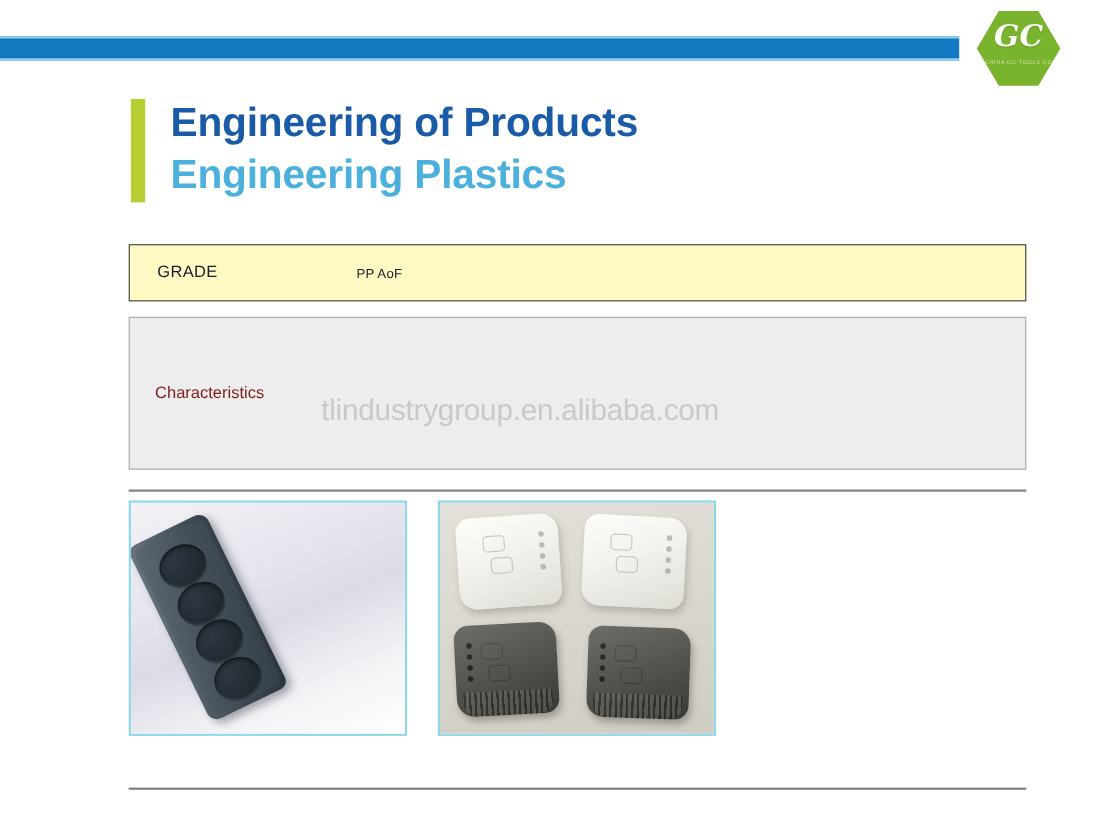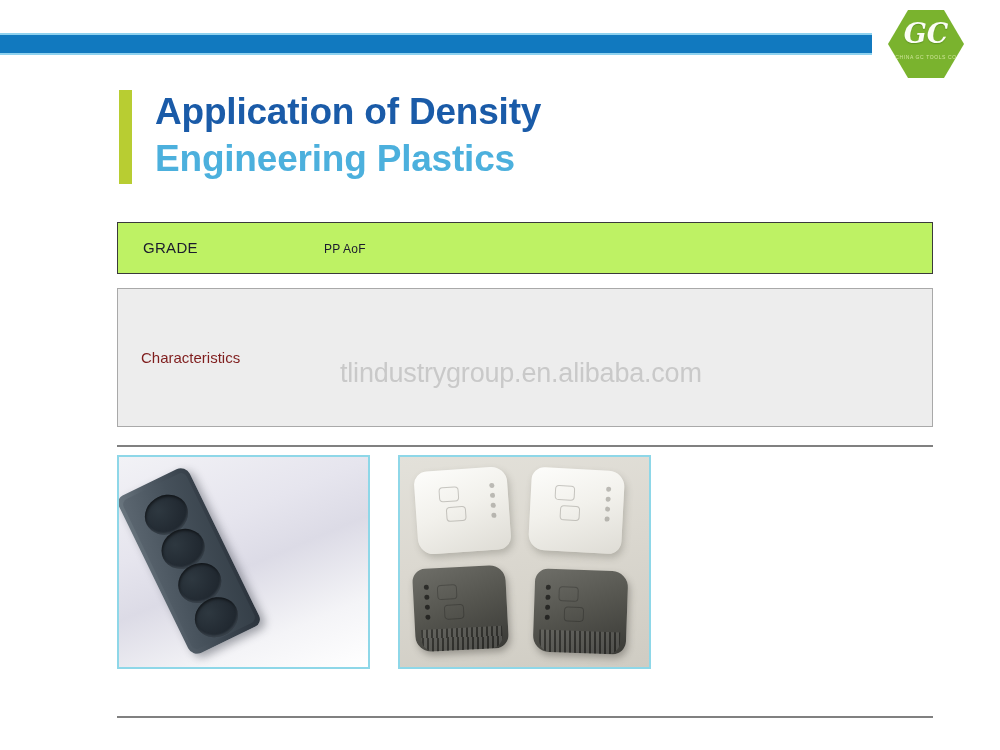--- a/index.html
+++ b/index.html
@@ -109,21 +109,21 @@
     letter-spacing: -0.2px;
   }
 
   
   .grade-row {
     position: absolute;
     left: 117px;
     top: 222px;
     width: 816px;
     height: 52px;
-    background: #bef264;
+    background: #fef9c3;
     border: 1px solid #3a3a3a;
     box-sizing: border-box;
   }
   .grade-label {
     position: absolute;
     left: 25px;
     top: 16px;
     font-size: 15px;
     color: #1b1b2e;
     letter-spacing: 0.3px;
@@ -173,21 +173,20 @@
   
   .watermark {
     position: absolute;
     left: 292px;
     top: 358px;
     font-size: 27px;
     color: #c9c9c9;
     white-space: nowrap;
     letter-spacing: -0.2px;
     pointer-events: none;
-    margin-left: 48px;
   }
 
   
   .divider {
     position: absolute;
     left: 117px;
     width: 816px;
     height: 0;
     border-top: 2px solid #808080;
   }
@@ -430,21 +429,21 @@
   <svg class="logo-hex" viewBox="0 0 80 72">
     <polygon points="22,2 58,2 78,36 58,70 22,70 2,36" fill="#7ab32e"></polygon>
   </svg>
   <div class="logo-gc">GC</div>
   <div class="logo-sub">CHINA GC TOOLS CO</div>
 </div>
 
 <div class="title-block">
   <div class="title-accent"></div>
   <div class="title-lines">
-    <div class="title-line1">Application of Density</div>
+    <div class="title-line1">Engineering of Products</div>
     <div class="title-line2">Engineering Plastics</div>
   </div>
 </div>
 
 <div class="grade-row">
   <div class="grade-label">GRADE</div>
   <div class="grade-value">PP AoF</div>
 </div>
 
 <div class="char-row">

